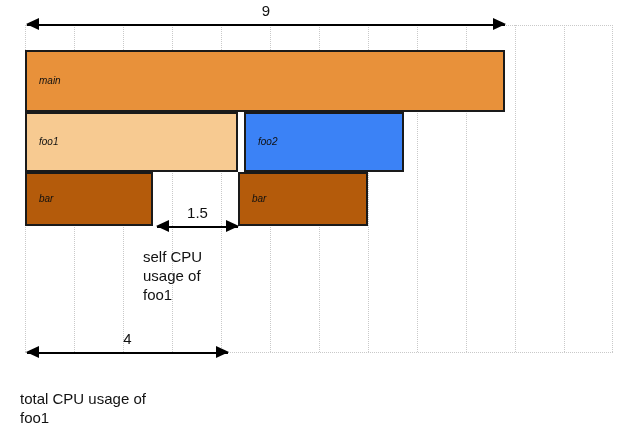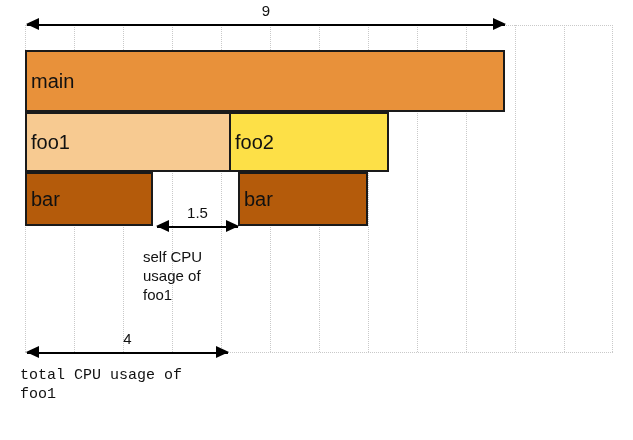--- a/index.html
+++ b/index.html
@@ -34,25 +34,26 @@
   
   .frame {
     position: absolute;
     box-sizing: border-box;
     border: 2px solid #1a1a1a;
     display: flex;
     align-items: center;
     overflow: hidden;
   }
   .frame-label {
-    font-size: 20px;
+    font-size: 10px;
     color: #111111;
-    padding-left: 4px;
+    padding-left: 12px;
     white-space: nowrap;
     line-height: 1;
+    font-style: italic;
   }
 
   
   .measure {
     position: absolute;
     height: 0;
   }
   .measure .shaft {
     position: absolute;
     left: 0;
@@ -116,21 +117,21 @@
     <div class="grid-hline" style="left:25px; top:352px; width:588px;"></div>
   </div>
 
   <div class="frame" style="left:25px; top:50px; width:480px; height:62px; background:#e8913a;">
     <span class="frame-label">main</span>
   </div>
 
   <div class="frame" style="left:25px; top:112px; width:213px; height:60px; background:#f7ca91;">
     <span class="frame-label">foo1</span>
   </div>
-  <div class="frame" style="left:229px; top:112px; width:160px; height:60px; background:#fde047;">
+  <div class="frame" style="left:244px; top:112px; width:160px; height:60px; background:#3b82f6;">
     <span class="frame-label">foo2</span>
   </div>
 
   <div class="frame" style="left:25px; top:172px; width:128px; height:54px; background:#b45b0b;">
     <span class="frame-label">bar</span>
   </div>
   <div class="frame" style="left:238px; top:172px; width:130px; height:54px; background:#b45b0b;">
     <span class="frame-label">bar</span>
   </div>
 
@@ -150,16 +151,16 @@
   <div class="annot" style="left:143px; top:248px; width:110px;">self CPU
 usage of
 foo1</div>
 
   <div class="measure" style="left:27px; top:352px; width:201px;">
     <div class="shaft"></div>
     <div class="head left"></div>
     <div class="head right"></div>
   </div>
   <div class="measure-value" style="left:27px; top:330px; width:201px;">4</div>
-  <div class="annot" style="left:20px; top:367px; width:215px;font-family:Liberation Mono, monospace;">total CPU usage of
+  <div class="annot" style="left:20px; top:390px; width:215px;">total CPU usage of
 foo1</div>
 
 </div>
 
 </body></html>

